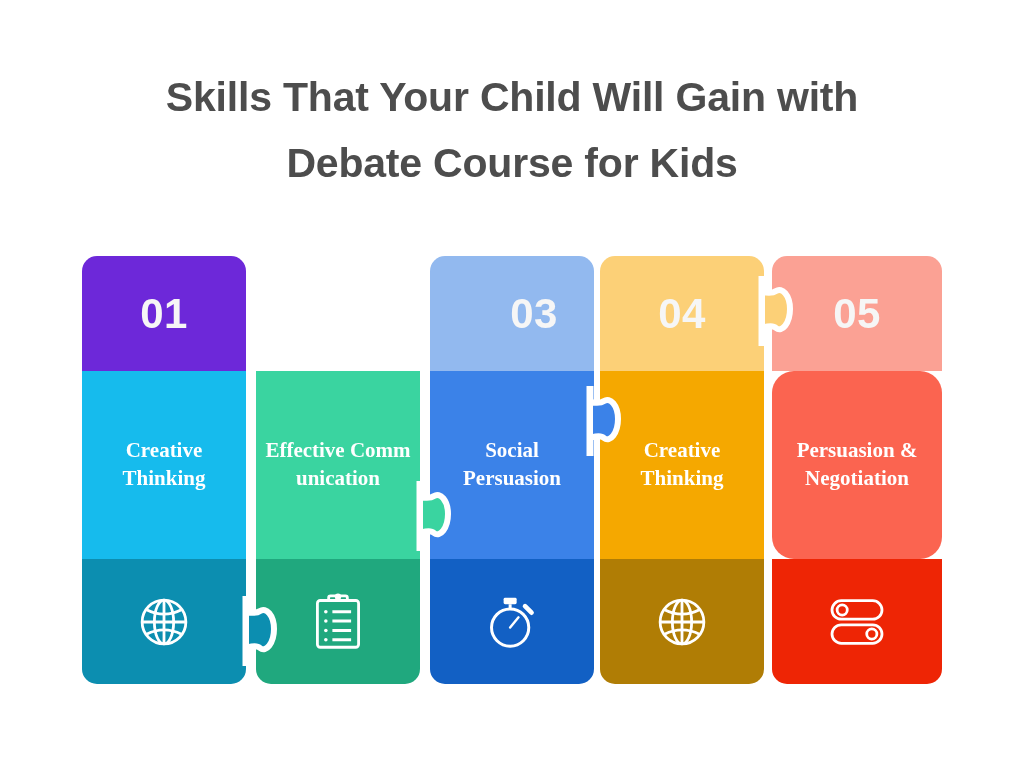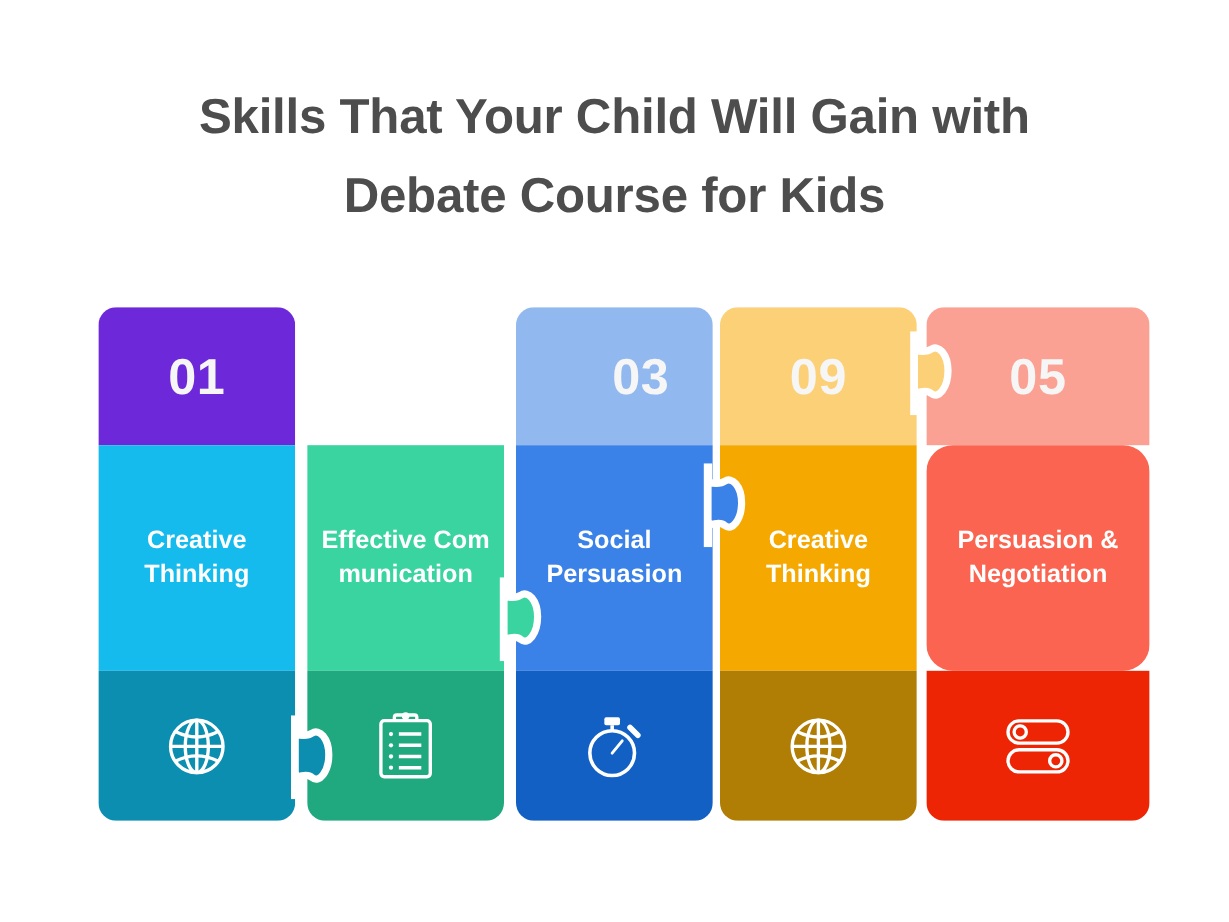--- a/index.html
+++ b/index.html
@@ -49,21 +49,21 @@
     top: 0;
     width: 164px;
     height: 428px;
     border-radius: 15px;
     overflow: hidden;
   }
   .card.c0 { left: 0px;   }
   .card.c1 { left: 174px; }
   .card.c2 { left: 348px; }
   .card.c3 { left: 518px; }
-  .card.c4 { left: 690px; width: 186px; }
+  .card.c4 { left: 690px; width: 170px; }
 
   .band {
     position: absolute;
     left: 0;
     width: 100%;
     box-sizing: border-box;
   }
   .band.num {
     top: 0;
     height: 115px;
@@ -71,20 +71,21 @@
     align-items: center;
     justify-content: center;
   }
   .band.txt {
     top: 115px;
     height: 188px;
     display: flex;
     align-items: center;
     justify-content: center;
     padding: 0 6px;
+    font-family: Liberation Serif, serif;
   }
   .band.icon {
     top: 303px;
     height: 125px;
     display: flex;
     align-items: center;
     justify-content: center;
   }
 
   .num-label {
@@ -189,21 +190,21 @@
             <line x1="27" y1="12" x2="27" y2="17"></line>
             <path d="M43 14 l7 7" stroke-width="5" stroke-linecap="round"></path>
             <line x1="27" y1="37" x2="36" y2="26" stroke-width="2.6" stroke-linecap="round"></line>
           </svg>
         </span>
       </div>
     </div>
 
     <div class="card c3">
       <div class="band num" style="background: rgb(252, 208, 119);">
-        <span class="num-label">09</span>
+        <span class="num-label">04</span>
       </div>
       <div class="band txt" style="background: rgb(245, 168, 0);">
         <span class="txt-label">Creative Thinking</span>
       </div>
       <div class="band icon icon-slot" style="background: rgb(176, 125, 5);">
         <span>
           <svg width="56" height="56" viewBox="0 0 64 64" fill="none" stroke="#ffffff" stroke-width="3.2">
             <circle cx="32" cy="32" r="25"></circle>
             <ellipse cx="32" cy="32" rx="11" ry="25"></ellipse>
             <line x1="7" y1="32" x2="57" y2="32"></line>

